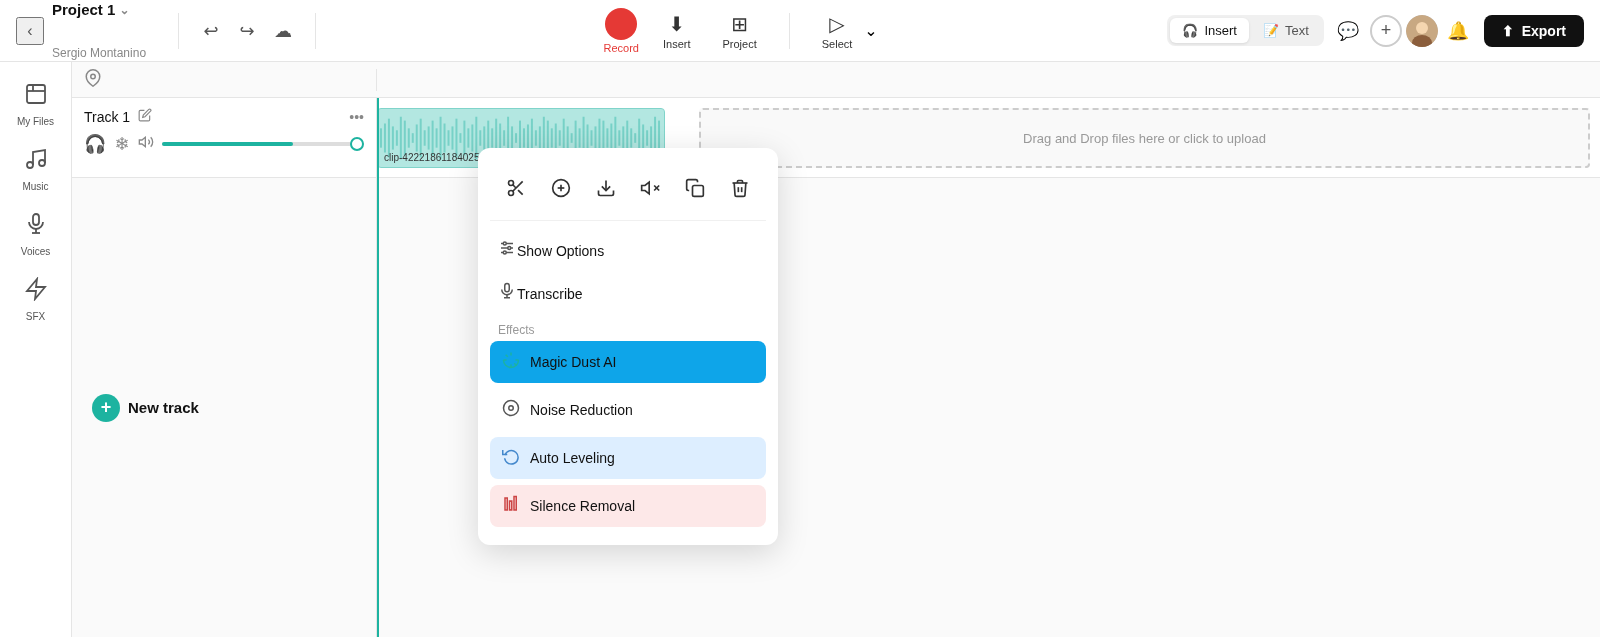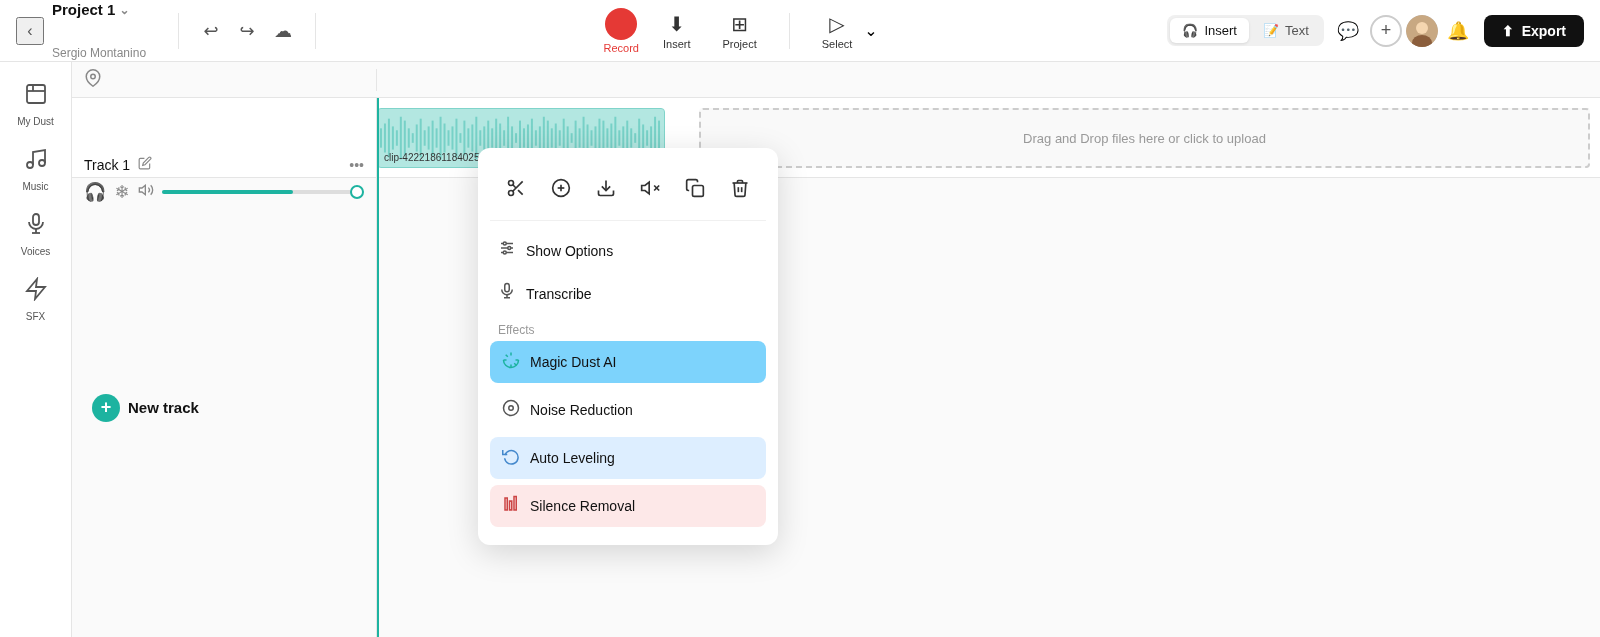--- a/index.html
+++ b/index.html
@@ -115,21 +115,21 @@
     .track-header {
       height: 80px;
       background: #fff;
       border-bottom: 1px solid #e5e5e5;
       padding: 10px 12px;
       display: flex;
       flex-direction: column;
       gap: 8px;
       position: relative;
     }
-    .track-name-row { display: flex; align-items: flex-end; gap: 8px; margin-top: 48px; }
+    .track-name-row { display: flex; align-items: flex-end; gap: 8px; }
     .track-name { font-size: 14px; font-weight: 500; color: #111; }
     .track-edit-icon { font-size: 14px; color: #888; cursor: pointer; }
     .track-more-icon { font-size: 14px; color: #888; cursor: pointer; margin-left: auto; }
     .track-controls { display: flex; align-items: center; gap: 8px; }
     .track-ctrl-icon { font-size: 18px; color: #888; cursor: pointer; }
     .volume-slider { flex: 1; height: 4px; background: #ddd; border-radius: 2px; position: relative; }
     .volume-fill { height: 100%; background: #1db3a0; border-radius: 2px; width: 65%; }
     .volume-thumb { width: 14px; height: 14px; background: #fff; border: 2px solid #1db3a0; border-radius: 50%; position: absolute; top: -5px; right: 0; }
 
     .new-track-area {
@@ -176,32 +176,32 @@
       z-index: 100;
     }
     .context-toolbar {
       display: flex; align-items: center; justify-content: space-around;
       padding: 8px 4px 12px;
       border-bottom: 1px solid #f0f0f0;
       margin-bottom: 8px;
     }
     .ctx-btn { width: 40px; height: 40px; display: flex; align-items: center; justify-content: center; border-radius: 8px; cursor: pointer; font-size: 20px; color: #333; border: none; background: none; }
     .ctx-menu-item {
-      display: flex; align-items: center; gap: 10px;
+      display: flex; align-items: center; gap: 1px;
       padding: 10px 8px; cursor: pointer; border-radius: 8px;
     }
     .ctx-menu-icon { font-size: 18px; color: #555; }
     .ctx-menu-label { font-size: 14px; color: #111; }
     .ctx-section-label { font-size: 12px; color: #999; padding: 8px 8px 4px; }
     .ctx-effect-item {
       display: flex; align-items: center; gap: 10px;
       padding: 10px 12px; cursor: pointer; border-radius: 8px;
       margin-bottom: 6px;
     }
-    .ctx-effect-item.teal { background: #7dd3fc; }
+    .ctx-effect-item.teal { background: #0ea5e9; }
     .ctx-effect-item.blue { background: #ddeeff; }
     .ctx-effect-item.pink { background: #fde8e8; }
     .ctx-effect-label { font-size: 14px; color: #111; font-weight: 500; }
     .ctx-effect-icon { font-size: 16px; color: #333; }
 
     
     .waveform-svg { width: 100%; height: 100%; }
   </style>
 </head>
 <body>
@@ -291,21 +291,21 @@
 
   <div class="sidebar">
     <div class="sidebar-item">
       <span class="sidebar-icon">
         <svg width="24" height="24" viewBox="0 0 24 24" fill="none" stroke="#555" stroke-width="1.8">
           <rect x="3" y="3" width="18" height="18" rx="2"></rect>
           <line x1="3" y1="9" x2="21" y2="9"></line>
           <line x1="9" y1="3" x2="9" y2="9"></line>
         </svg>
       </span>
-      <span class="sidebar-label">My Dust</span>
+      <span class="sidebar-label">My Files</span>
     </div>
     <div class="sidebar-item">
       <span class="sidebar-icon">
         <svg width="24" height="24" viewBox="0 0 24 24" fill="none" stroke="#555" stroke-width="1.8">
           <path d="M9 18V5l12-2v13"></path>
           <circle cx="6" cy="18" r="3"></circle>
           <circle cx="18" cy="16" r="3"></circle>
         </svg>
       </span>
       <span class="sidebar-label">Music</span>

